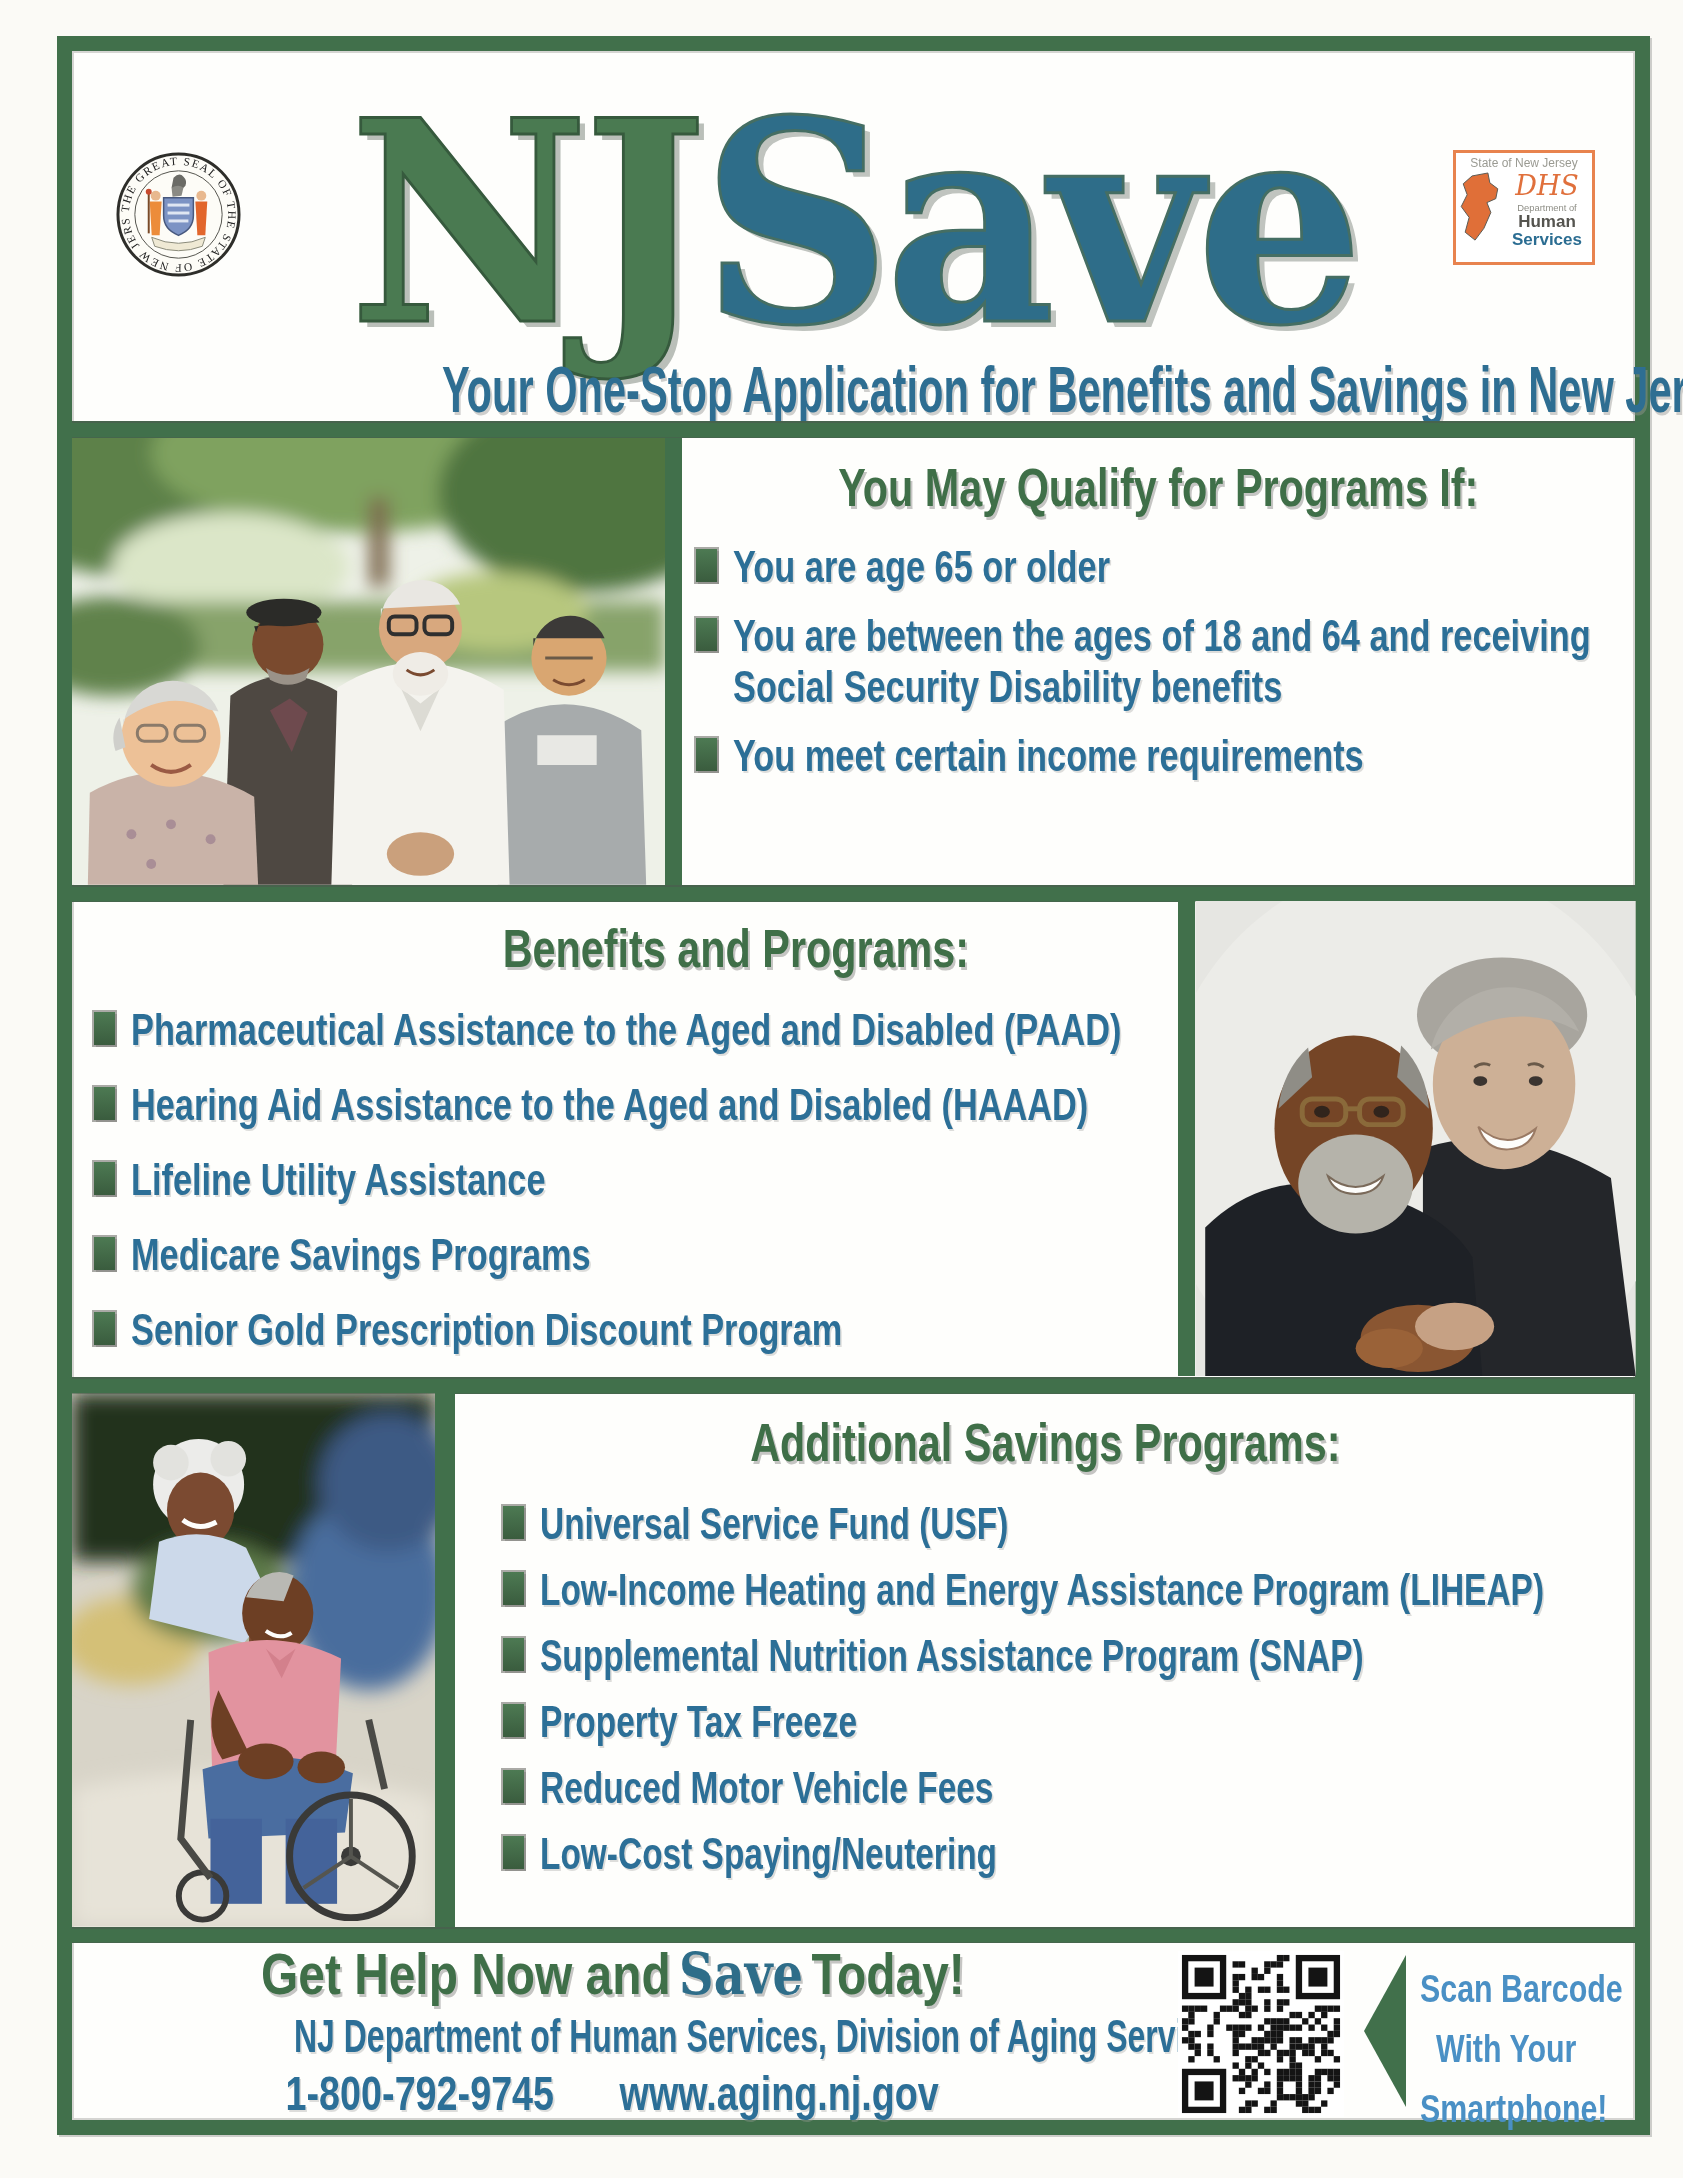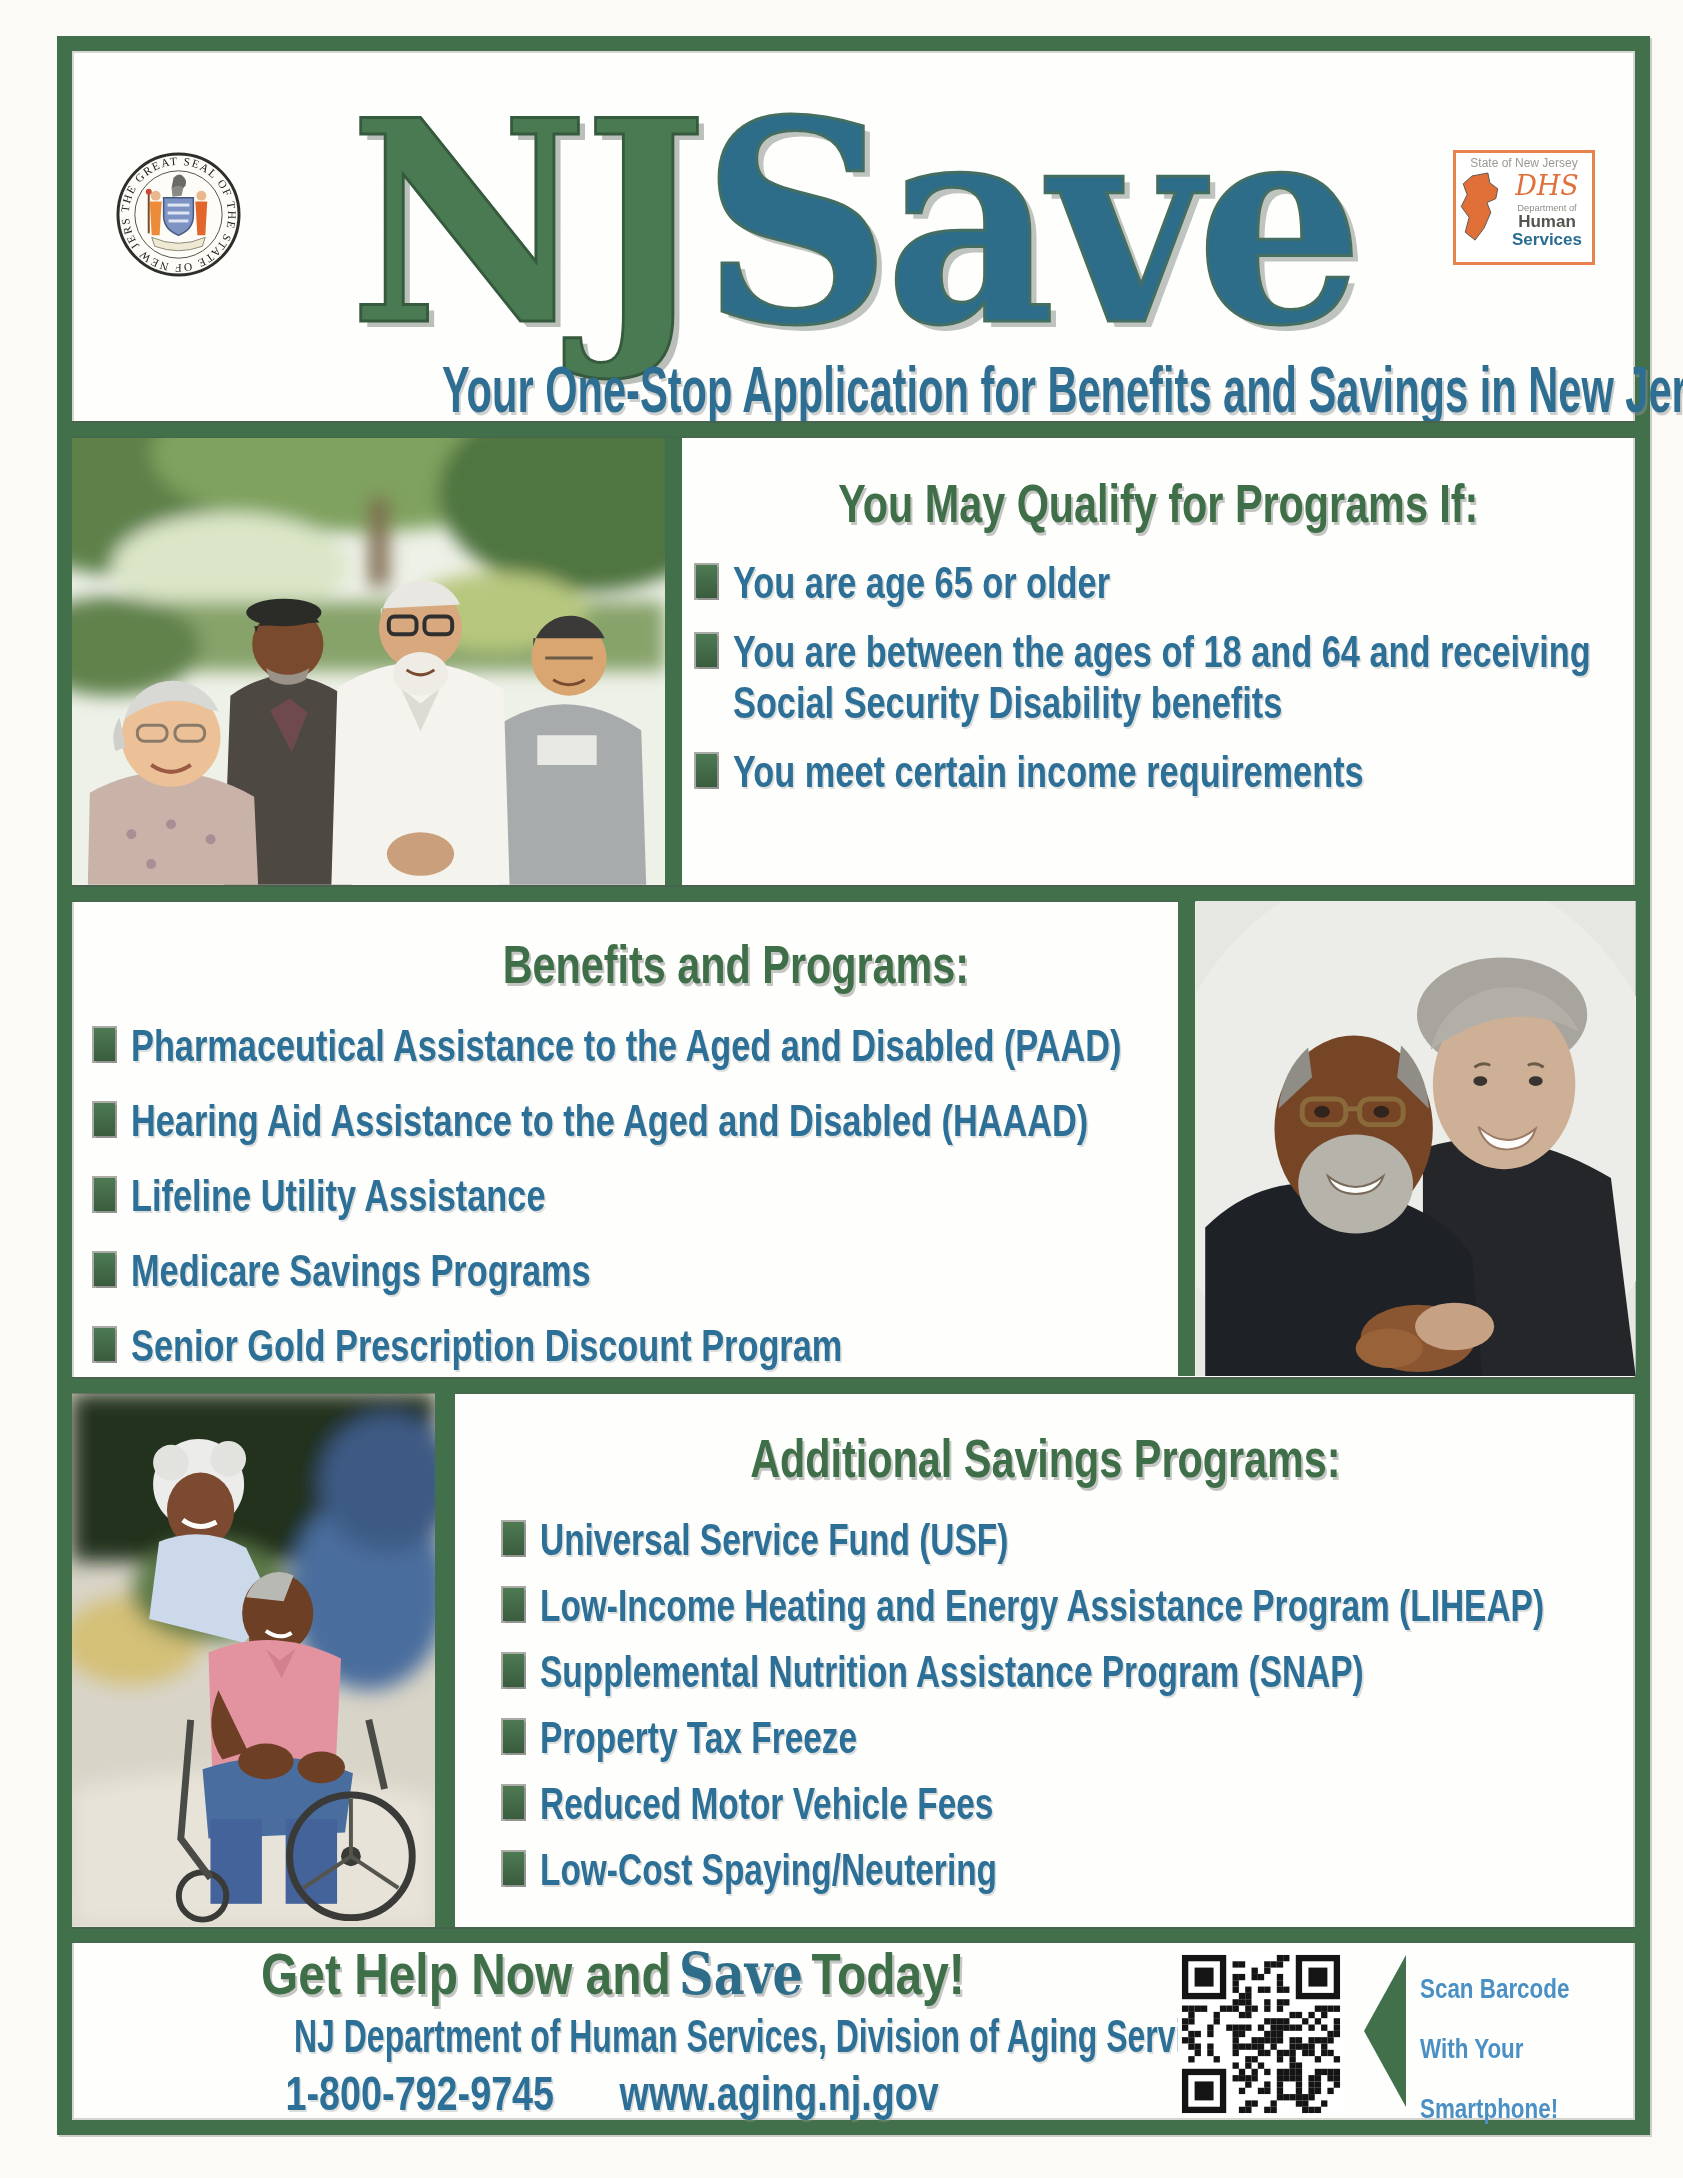--- a/index.html
+++ b/index.html
@@ -43,21 +43,21 @@
   .dhs-state{font-size:12px;color:#9a9a92;margin-top:3px;letter-spacing:0;}
   .dhs-body{display:flex;margin-top:2px;}
   .dhs-nj{flex:0 0 46px;}
   .dhs-right{flex:1;text-align:center;line-height:1.05;}
   .dhs-abbr{font-family:"DejaVu Serif",serif;font-style:italic;font-size:27px;color:var(--orange);}
   .dhs-d1{font-size:9.4px;color:#8e8e86;margin-top:3px;}
   .dhs-d2{font-size:17px;color:#55544f;font-weight:bold;}
   .dhs-d3{font-size:17px;color:#2b6d92;font-weight:bold;}
 
   
-  .panel{position:absolute;top:16px;height:100%;}
+  .panel{position:absolute;top:0;height:100%;}
   .phead{text-align:center;font-size:53px;line-height:59px;font-weight:bold;color:var(--hgreen);
          text-shadow:2.5px 2.5px 0 rgba(140,140,138,.5);}
   .sxh{display:inline-block;transform:scaleX(.78);transform-origin:center;white-space:nowrap;}
   .blist{display:flex;flex-direction:column;}
   .bitem{display:flex;align-items:flex-start;}
   .bullet{flex:0 0 auto;width:21px;height:33px;margin-top:8px;margin-right:16px;
           background:linear-gradient(#4d7a53,#3a5c3e);
           box-shadow:0 0 0 2px rgba(100,100,95,.55),2px 2px 0 rgba(130,130,130,.4);}
   .btext{flex:1;font-size:44px;font-weight:bold;color:var(--teal);line-height:51px;
          text-shadow:2px 2px 0 rgba(160,160,158,.35);}
@@ -80,22 +80,22 @@
          text-shadow:2px 2px 0 rgba(160,160,158,.35);}
   .sx68{display:inline-block;transform:scaleX(.68);transform-origin:center;white-space:nowrap;}
   .fcontact{font-size:49px;line-height:53px;font-weight:bold;color:var(--teal);white-space:nowrap;
             text-shadow:2px 2px 0 rgba(160,160,158,.35);}
   .sx77{display:inline-block;transform:scaleX(.77);transform-origin:center;white-space:nowrap;}
   .cgap{display:inline-block;width:85px;}
   .qr{position:absolute;left:1106px;top:8px;width:166px;height:166px;}
   .arrow{position:absolute;left:1292px;top:12px;width:0;height:0;
          border-top:76px solid transparent;border-bottom:76px solid transparent;
          border-right:42px solid var(--green);}
-  .scantext{position:absolute;left:1348px;top:16px;width:208px;font-size:28px;line-height:60px;
-            font-weight:bold;color:var(--sblue);text-align:left;white-space:nowrap;}
+  .scantext{position:absolute;left:1348px;top:16px;width:208px;font-size:38px;line-height:60px;
+            font-weight:bold;color:var(--sblue);text-align:center;white-space:nowrap;}
   .sx80l{display:inline-block;transform:scaleX(.8);transform-origin:0 0;white-space:nowrap;}
 </style>
 </head>
 <body>
 
 <div class="page">
   <div class="frame">
 
     <div class="row" style="top:0;height:370px;">
 

